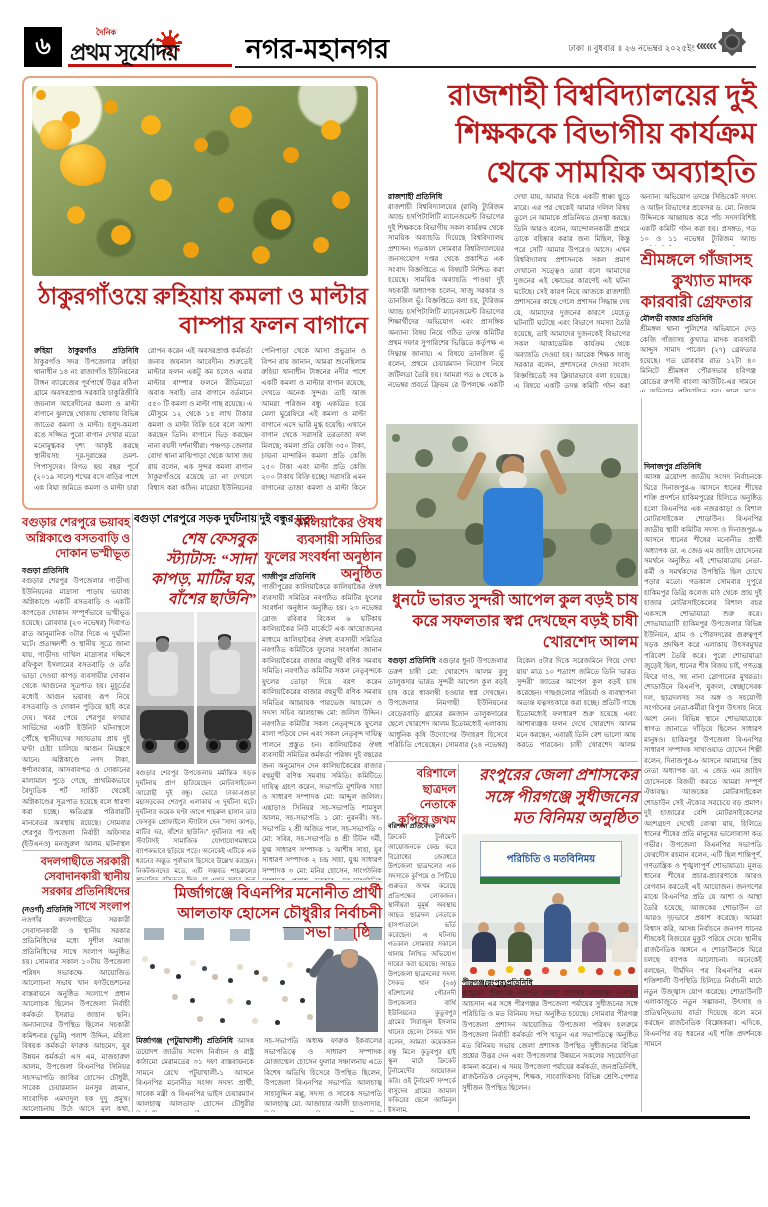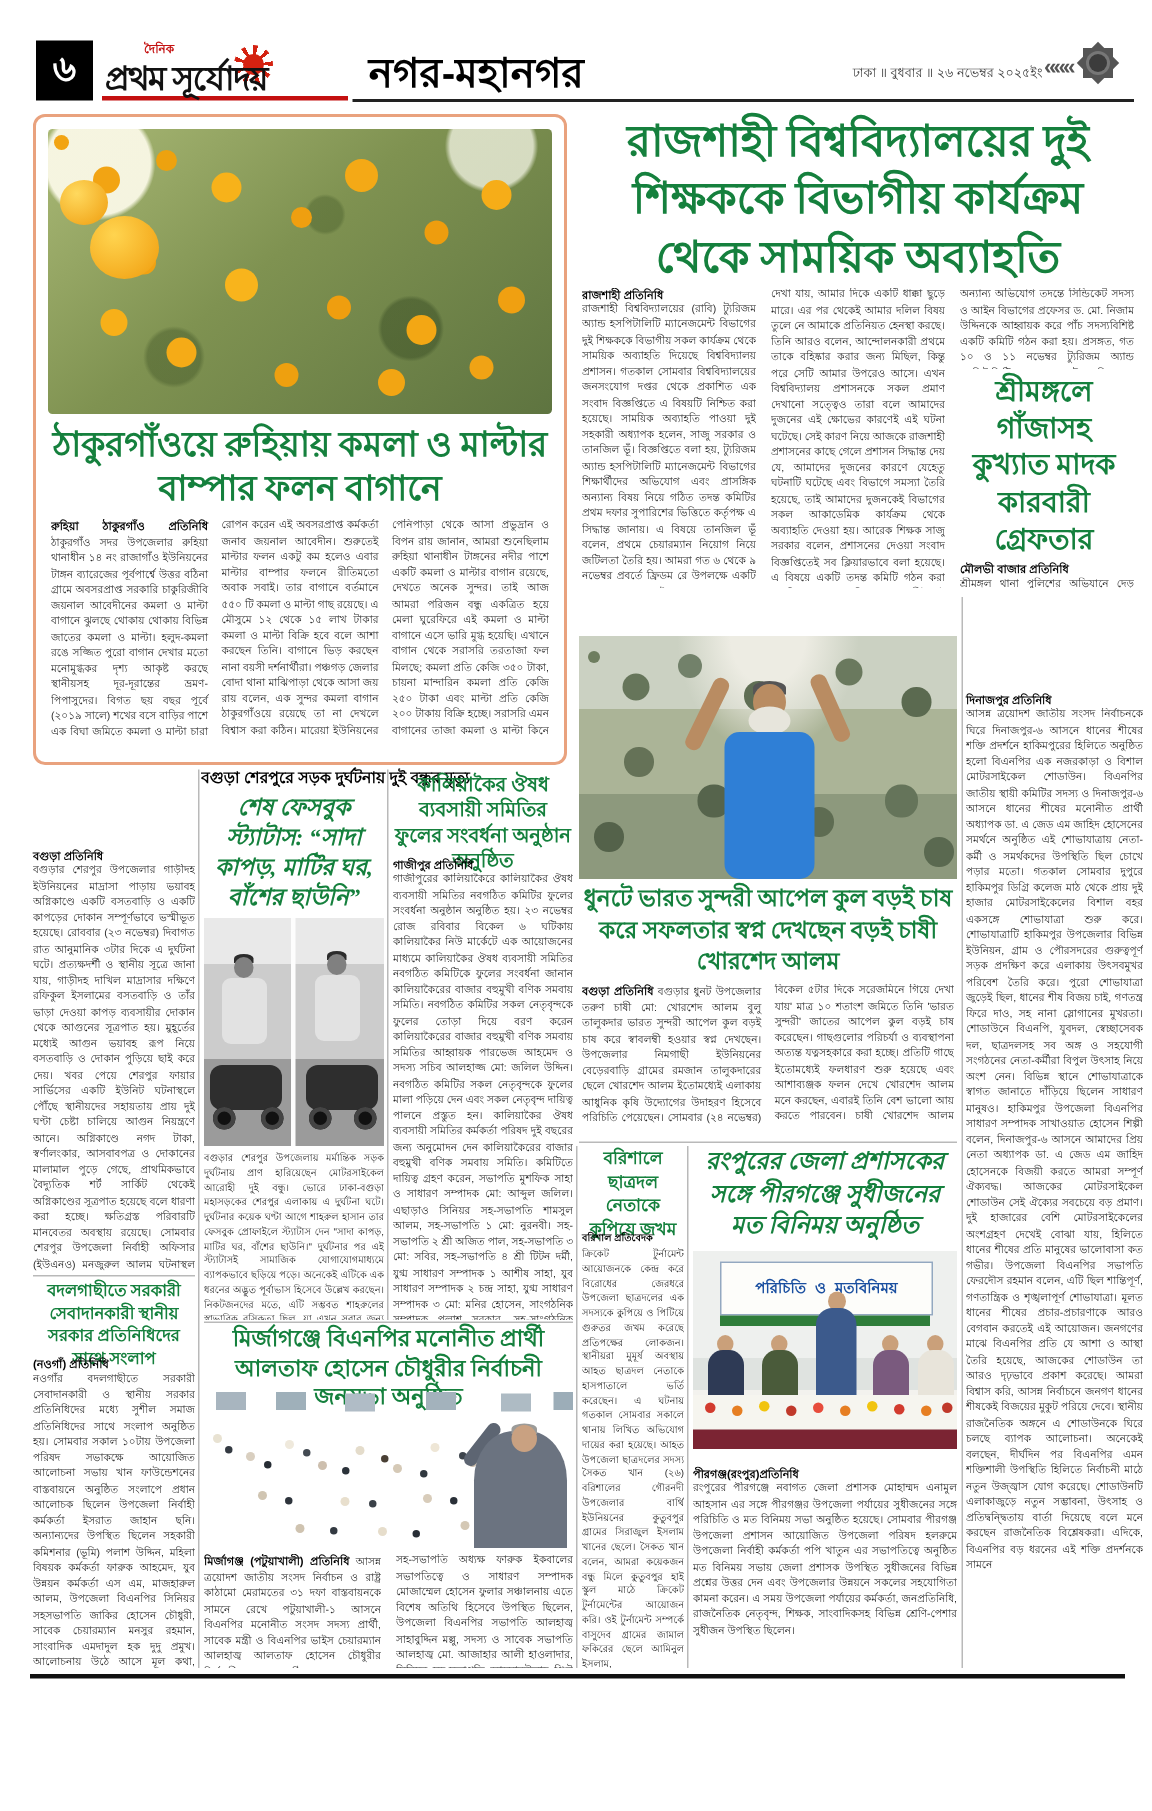--- a/index.html
+++ b/index.html
@@ -21,21 +21,21 @@
   .dateline{left:530px;top:42px;width:165px;font-size:8.5px;color:#3a3a3a;text-align:right;}
   .chevrons{left:696px;top:36px;font-size:15px;color:#555;letter-spacing:-2px;font-weight:bold;}
   .ornament{left:722px;top:32px;width:20px;height:20px;background:#555;transform:rotate(0deg);}
   .ornament::before{content:"";position:absolute;inset:0;background:#555;transform:rotate(45deg);}
   .ornament::after{content:"";position:absolute;inset:4px;border-radius:50%;background:#3c3c3c;
     box-shadow:0 0 0 2px #777;}
   .header-rule{left:235px;top:66px;width:521px;height:2px;background:#222;}
   
   .vline{width:1px;background:#b9b9b9;}
   .hline{height:1px;background:#b9b9b9;}
-  .headline{font-weight:bold;color:#15803d;text-align:center;font-family:"Liberation Serif","DejaVu Serif",serif;}
+  .headline{font-weight:bold;color:#b91c1c;text-align:right;font-family:"Liberation Serif","DejaVu Serif",serif;}
   .byline{font-weight:bold;font-size:7.5px;color:#000;line-height:1.3;}
   .body-txt{font-size:7px;line-height:1.5;text-align:justify;color:#2a2a2a;overflow:hidden;}
   .cols3{column-count:3;column-gap:9px;}
   .cols2{column-count:2;column-gap:9px;}
   .flexrow{display:flex;gap:10px;}
   
   .orange-box{left:22px;top:76px;width:352px;height:430px;border:2px solid #e9a27e;border-radius:8px;background:#fff;}
   .photo-orange{position:absolute;left:8px;top:8px;width:336px;height:190px;border-radius:3px;overflow:hidden;
     background:
       radial-gradient(circle at 10% 12%,rgba(250,248,230,.95) 0 10%,transparent 11%),
@@ -53,21 +53,21 @@
   .big-orange1{position:absolute;left:28px;top:58px;width:46px;height:42px;border-radius:50%;
     background:radial-gradient(circle at 35% 30%,#ffd44f,#f09c0c);}
   .big-orange2{position:absolute;left:8px;top:34px;width:32px;height:30px;border-radius:50%;
     background:radial-gradient(circle at 35% 30%,#ffd95e,#ef9d0e);}
   .orange-headline{position:absolute;left:8px;top:204px;width:336px;font-size:23px;line-height:1.28;}
   .orange-body{position:absolute;left:10px;top:268px;width:332px;height:152px;}
   
   .raj-headline{left:388px;top:76px;width:368px;font-size:29px;line-height:1.32;}
   .raj-body{left:388px;top:192px;width:368px;height:200px;}
   .rcol{width:116px;height:200px;overflow:hidden;}
-  .sub-headline{font-size:19px;line-height:1.3;margin:4px 4px 2px 0;}
+  .sub-headline{font-size:16px;line-height:1.3;margin:4px 4px 2px 0;}
   
   .photo-jujube{left:386px;top:424px;width:252px;height:162px;overflow:hidden;
     background:
       radial-gradient(ellipse at 50% 0%,#edece3 0 14%,transparent 34%),
       linear-gradient(#cbd1c2 0 30%,#abb497 30% 65%,#8d997d 65% 100%);}
   .jdots{position:absolute;left:6px;top:10px;width:8px;height:8px;border-radius:50%;background:#6e7d5f;
     box-shadow:28px 20px 0 5px #66755a,64px 6px 0 4px #72816a,110px 26px 0 6px #5f6e54,
     170px 10px 0 5px #6a795e,215px 30px 0 6px #5b6a50,30px 70px 0 6px #657257,
     80px 96px 0 7px #56644c,150px 110px 0 6px #5e6c52,205px 96px 0 7px #65745a,
     10px 120px 0 6px #54624a,120px 70px 0 4px #74836c,230px 130px 0 6px #5a6950;}
@@ -128,22 +128,22 @@
   .spk-hair{position:absolute;right:24px;bottom:76px;width:17px;height:7px;border-radius:50% 50% 0 0;background:#9b9b99;}
   .spk-arm{position:absolute;right:56px;bottom:52px;width:9px;height:34px;border-radius:5px;background:#5d6572;transform:rotate(38deg);}
   .mirza-body{left:136px;top:1036px;width:246px;height:76px;}
   .mcol{width:118px;height:76px;overflow:hidden;}
   
   .bari-headline{left:388px;top:766px;width:68px;font-size:11.5px;line-height:1.35;}
   .bari-byline{left:388px;top:822px;width:68px;font-size:6.5px;}
   .bari-body{left:388px;top:832px;width:68px;height:280px;font-size:6.5px;}
   
   .rang-headline{left:462px;top:764px;width:176px;font-size:16px;line-height:1.35;font-style:italic;}
-  .photo-meet{left:462px;top:834px;width:176px;height:132px;overflow:hidden;
-    background:linear-gradient(#eef0ee 0 54%,#dfe3e0 54% 70%,#f3f2ee 70% 100%);font-family:Liberation Mono, monospace;}
+  .photo-meet{left:462px;top:834px;width:176px;height:164px;overflow:hidden;
+    background:linear-gradient(#eef0ee 0 54%,#dfe3e0 54% 70%,#f3f2ee 70% 100%);}
   .banner{position:absolute;left:18px;top:7px;width:140px;height:34px;background:#fdfdfa;border:1px solid #93a8c0;
     display:flex;align-items:center;justify-content:center;}
   .banner-text{font-size:10px;font-weight:bold;color:#1a4fa0;text-align:center;}
   .banner-strip{position:absolute;left:18px;top:43px;width:140px;height:7px;background:#2f7d3a;}
   .person{position:absolute;bottom:36px;width:24px;height:30px;border-radius:10px 10px 0 0;}
   .p-head{position:absolute;bottom:64px;width:11px;height:12px;border-radius:50%;background:#caa07a;}
   .stand{position:absolute;left:82px;bottom:36px;width:27px;height:58px;border-radius:11px 11px 0 0;background:#3c5a8c;}
   .stand-head{position:absolute;left:90px;bottom:92px;width:12px;height:13px;border-radius:50%;background:#caa07a;}
   .cloth{position:absolute;left:0;bottom:13px;width:176px;height:23px;background:#f6f5ef;}
   .flowers{position:absolute;left:8px;bottom:24px;width:7px;height:7px;border-radius:50%;background:#d23b2e;
@@ -216,20 +216,21 @@
   </div>
   <div class="abs dhunot-headline headline">ধুনটে ভারত সুন্দরী আপেল কুল বড়ই চাষ করে সফলতার স্বপ্ন দেখছেন বড়ই চাষী খোরশেদ আলম</div>
   <div class="abs dhunot-body body-txt cols2">
     <span class="byline">বগুড়া প্রতিনিধি</span>
     <span>বগুড়ার ধুনট উপজেলার তরুণ চাষী মো: খোরশেদ আলম বুলু তালুকদার ভারত সুন্দরী আপেল কুল বড়ই চাষ করে স্বাবলম্বী হওয়ার স্বপ্ন দেখছেন। উপজেলার নিমগাছী ইউনিয়নের বেড়েরবাড়ি গ্রামের রমজান তালুকদারের ছেলে খোরশেদ আলম ইতোমধ্যেই এলাকায় আধুনিক কৃষি উদ্যোগের উদাহরণ হিসেবে পরিচিতি পেয়েছেন। সোমবার (২৪ নভেম্বর) বিকেল ৫টার দিকে সরেজমিনে গিয়ে দেখা যায়' মাত্র ১০ শতাংশ জমিতে তিনি 'ভারত সুন্দরী' জাতের আপেল কুল বড়ই চাষ করেছেন। গাছগুলোর পরিচর্যা ও ব্যবস্থাপনা অত্যন্ত যত্নসহকারে করা হচ্ছে। প্রতিটি গাছে ইতোমধ্যেই ফলধারণ শুরু হয়েছে এবং আশাব্যঞ্জক ফলন দেখে খোরশেদ আলম মনে করছেন, এবারই তিনি বেশ ভালো আয় করতে পারবেন। চাষী খোরশেদ আলম জানান, "কম জায়গায় বেশি উৎপাদন সম্ভব" এই চিন্তা থেকেই আমি আপেল কুল বড়ই চাষ শুরু করেছি। গাছের বৃদ্ধি ভালো, ফলনও আশানুরূপ। যদি বাজার মূল্য ঠিক থাকে, আমার মতো আরও অনেকেই এ চাষে আগ্রহী হবে।" ধুনট উপজেলার কৃষি কর্মকর্তা বলেন, আধুনিক পদ্ধতিতে পরিচর্যা করলে আপেল কুল বড়ই চাষে লাভজনক ফলন পাওয়া সম্ভব। খোরশেদ আলমের সফলতা অন্য কৃষকদেরও উৎসাহিত করবে বলে মনে করছেন তারা।</span>
   </div>
 
   <div class="abs hili-byline byline">দিনাজপুর প্রতিনিধি</div>
   <div class="abs hili-body body-txt">আসন্ন ত্রয়োদশ জাতীয় সংসদ নির্বাচনকে ঘিরে দিনাজপুর-৬ আসনে ধানের শীষের শক্তি প্রদর্শনে হাকিমপুরের হিলিতে অনুষ্ঠিত হলো বিএনপির এক নজরকাড়া ও বিশাল মোটরসাইকেল শোডাউন। বিএনপির জাতীয় স্থায়ী কমিটির সদস্য ও দিনাজপুর-৬ আসনে ধানের শীষের মনোনীত প্রার্থী অধ্যাপক ডা. এ জেড এম জাহিদ হোসেনের সমর্থনে অনুষ্ঠিত এই শোভাযাত্রায় নেতা-কর্মী ও সমর্থকদের উপস্থিতি ছিল চোখে পড়ার মতো। গতকাল সোমবার দুপুরে হাকিমপুর ডিগ্রি কলেজ মাঠ থেকে প্রায় দুই হাজার মোটরসাইকেলের বিশাল বহর একসঙ্গে শোভাযাত্রা শুরু করে। শোভাযাত্রাটি হাকিমপুর উপজেলার বিভিন্ন ইউনিয়ন, গ্রাম ও পৌরসদরের গুরুত্বপূর্ণ সড়ক প্রদক্ষিণ করে এলাকায় উৎসবমুখর পরিবেশ তৈরি করে। পুরো শোভাযাত্রা জুড়েই ছিল, ধানের শীষ বিজয় চাই, গণতন্ত্র ফিরে দাও, সহ নানা স্লোগানের মুখরতা। শোডাউনে বিএনপি, যুবদল, স্বেচ্ছাসেবক দল, ছাত্রদলসহ সব অঙ্গ ও সহযোগী সংগঠনের নেতা-কর্মীরা বিপুল উৎসাহ নিয়ে অংশ নেন। বিভিন্ন স্থানে শোভাযাত্রাকে স্বাগত জানাতে দাঁড়িয়ে ছিলেন সাধারণ মানুষও। হাকিমপুর উপজেলা বিএনপির সাধারণ সম্পাদক সাখাওয়াত হোসেন শিল্পী বলেন, দিনাজপুর-৬ আসনে আমাদের প্রিয় নেতা অধ্যাপক ডা. এ জেড এম জাহিদ হোসেনকে বিজয়ী করতে আমরা সম্পূর্ণ ঐক্যবদ্ধ। আজকের মোটরসাইকেল শোডাউন সেই ঐক্যের সবচেয়ে বড় প্রমাণ। দুই হাজারের বেশি মোটরসাইকেলের অংশগ্রহণ দেখেই বোঝা যায়, হিলিতে ধানের শীষের প্রতি মানুষের ভালোবাসা কত গভীর। উপজেলা বিএনপির সভাপতি ফেরদৌস রহমান বলেন, এটি ছিল শান্তিপূর্ণ, গণতান্ত্রিক ও শৃঙ্খলাপূর্ণ শোভাযাত্রা। মূলত ধানের শীষের প্রচার-প্রচারণাকে আরও বেগবান করতেই এই আয়োজন। জনগণের মাঝে বিএনপির প্রতি যে আশা ও আস্থা তৈরি হয়েছে, আজকের শোডাউন তা আরও দৃঢ়ভাবে প্রকাশ করেছে। আমরা বিশ্বাস করি, আসন্ন নির্বাচনে জনগণ ধানের শীষকেই বিজয়ের মুকুট পরিয়ে দেবে। স্থানীয় রাজনৈতিক অঙ্গনে এ শোডাউনকে ঘিরে চলছে ব্যাপক আলোচনা। অনেকেই বলছেন, দীর্ঘদিন পর বিএনপির এমন শক্তিশালী উপস্থিতি হিলিতে নির্বাচনী মাঠে নতুন উজ্জ্বাস যোগ করেছে। শোডাউনটি এলাকাজুড়ে নতুন সম্ভাবনা, উৎসাহ ও প্রতিদ্বন্দ্বিতায় বার্তা দিয়েছে বলে মনে করছেন রাজনৈতিক বিশ্লেষকরা। এদিকে, বিএনপির বড় ধরনের এই শক্তি প্রদর্শনকে সামনে</div>
 
+  <div class="abs fire-headline headline">বগুড়ার শেরপুরে ভয়াবহ অগ্নিকাণ্ডে বসতবাড়ি ও দোকান ভস্মীভূত</div>
   <div class="abs fire-byline byline">বগুড়া প্রতিনিধি</div>
   <div class="abs fire-body body-txt">বগুড়ার শেরপুর উপজেলার গাড়ীদহ ইউনিয়নের মাদ্রাসা পাড়ায় ভয়াবহ অগ্নিকাণ্ডে একটি বসতবাড়ি ও একটি কাপড়ের দোকান সম্পূর্ণভাবে ভস্মীভূত হয়েছে। রোববার (২৩ নভেম্বর) দিবাগত রাত আনুমানিক ৩টার দিকে এ দুর্ঘটনা ঘটে। প্রত্যক্ষদর্শী ও স্থানীয় সূত্রে জানা যায়, গাড়ীদহ দাখিল মাদ্রাসার দক্ষিণে রফিকুল ইসলামের বসতবাড়ি ও তাঁর ভাড়া দেওয়া কাপড় ব্যবসায়ীর দোকান থেকে আগুনের সূত্রপাত হয়। মুহূর্তের মধ্যেই আগুন ভয়াবহ রূপ নিয়ে বসতবাড়ি ও দোকান পুড়িয়ে ছাই করে দেয়। খবর পেয়ে শেরপুর ফায়ার সার্ভিসের একটি ইউনিট ঘটনাস্থলে পৌঁছে স্থানীয়দের সহায়তায় প্রায় দুই ঘণ্টা চেষ্টা চালিয়ে আগুন নিয়ন্ত্রণে আনে। অগ্নিকাণ্ডে নগদ টাকা, স্বর্ণালংকার, আসবাবপত্র ও দোকানের মালামাল পুড়ে গেছে, প্রাথমিকভাবে বৈদ্যুতিক শর্ট সার্কিট থেকেই অগ্নিকাণ্ডের সূত্রপাত হয়েছে বলে ধারণা করা হচ্ছে। ক্ষতিগ্রস্ত পরিবারটি মানবেতর অবস্থায় রয়েছে। সোমবার শেরপুর উপজেলা নির্বাহী অফিসার (ইউএনও) মনজুরুল আলম ঘটনাস্থল পরিদর্শন করেন এবং ক্ষতিগ্রস্ত পরিবারের খোঁজখবর নেন।</div>
 
   <div class="abs badal-headline headline">বদলগাছীতে সরকারী সেবাদানকারী স্থানীয় সরকার প্রতিনিধিদের সাথে সংলাপ</div>
   <div class="abs badal-byline byline">(নওগাঁ) প্রতিনিধি</div>
   <div class="abs badal-body body-txt">নওগাঁর বদলগাছীতে সরকারী সেবাদানকারী ও স্থানীয় সরকার প্রতিনিধিদের মধ্যে সুশীল সমাজ প্রতিনিধিদের সাথে সংলাপ অনুষ্ঠিত হয়। সোমবার সকাল ১০টায় উপজেলা পরিষদ সভাকক্ষে আয়োজিত আলোচনা সভায় খান ফাউন্ডেশনের বাস্তবায়নে অনুষ্ঠিত সংলাপে প্রধান আলোচক ছিলেন উপজেলা নির্বাহী কর্মকর্তা ইসরাত জাহান ছনি। অন্যান্যদের উপস্থিত ছিলেন সহকারী কমিশনার (ভূমি) পলাশ উদ্দিন, মহিলা বিষয়ক কর্মকর্তা ফারুক আহমেদ, যুব উন্নয়ন কর্মকর্তা এস এম, মাজহারুল আলম, উপজেলা বিএনপির সিনিয়র সহসভাপতি জাকির হোসেন চৌধুরী, সাবেক চেয়ারম্যান মনসুর রহমান, সাংবাদিক এমদাদুল হক দুদু প্রমুখ। আলোচনায় উঠে আসে মূল কথা, সরকারী সেবাসম্পর্কী প্রতিষ্ঠান গুলিতে সাধারণ জনগন কোন সেবা নিতে এসে যেন হয়রানীর শিকার না হয়।</div>
 
   <div class="abs kicker">বগুড়া শেরপুরে সড়ক দুর্ঘটনায় দুই বন্ধুর মৃত্যু</div>
   <div class="abs fb-headline headline">শেষ ফেসবুক স্ট্যাটাস: “সাদা কাপড়, মাটির ঘর, বাঁশের ছাউনি”</div>
   <div class="abs photo-bw">

